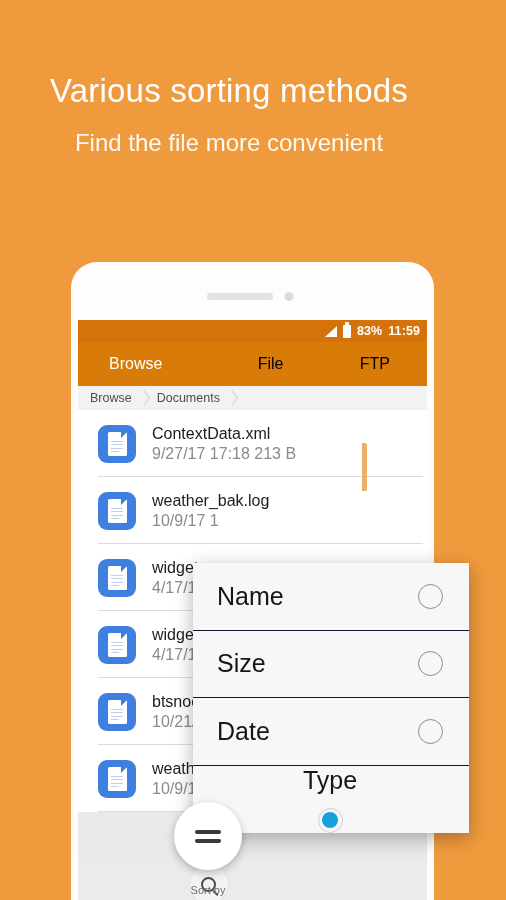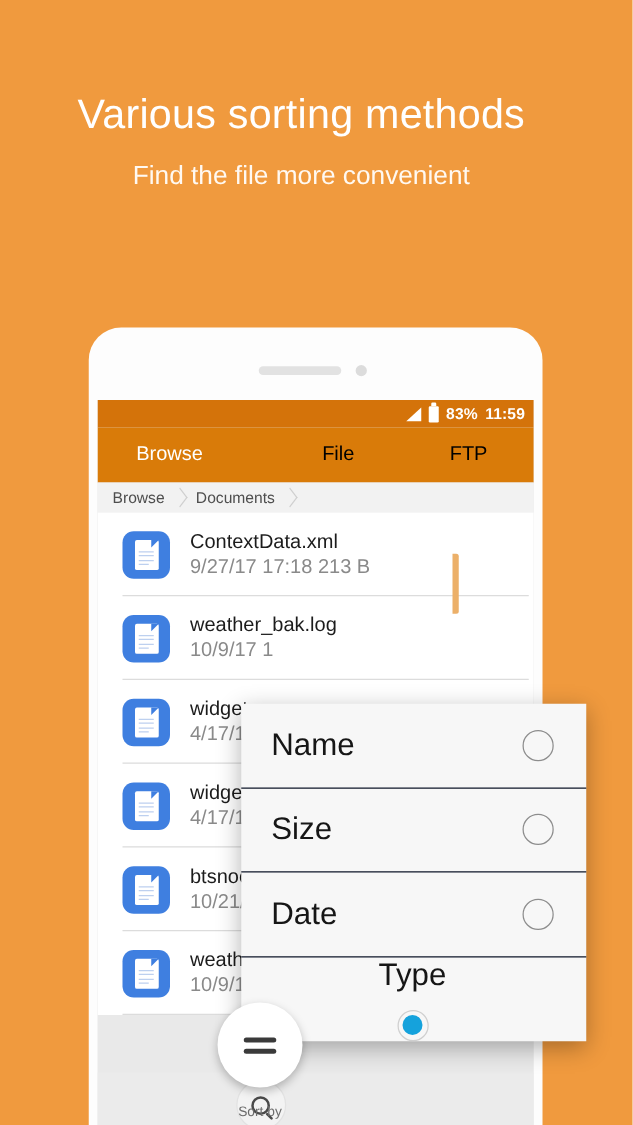--- a/index.html
+++ b/index.html
@@ -4,30 +4,30 @@
 <style>
   html,body{margin:0;padding:0;}
   body{
     width:506px;height:900px;
     background:#F09A3E;
     font-family:"Liberation Sans", sans-serif;
     overflow:hidden;
     position:relative;
   }
   .promo{
-    position:absolute;left:16px;top:0;width:450px;text-align:center;
+    position:absolute;left:4px;top:0;width:450px;text-align:center;
   }
   .promo-title{
     margin:0;padding-top:74px;
     font-size:33px;font-weight:400;color:#ffffff;letter-spacing:.2px;
     line-height:1.05;
   }
   .promo-sub{
     margin:0;padding-top:20px;
-    font-size:21px;font-weight:400;color:#fff9f2;
+    font-size:24px;font-weight:400;color:#fff9f2;
   }
 
   
   .phone{
     position:absolute;left:71px;top:262px;
     width:363px;height:660px;
     background:#fdfdfd;
     border-radius:26px 26px 0 0;
     box-shadow:0 0 0 0 rgba(0,0,0,0);
   }

